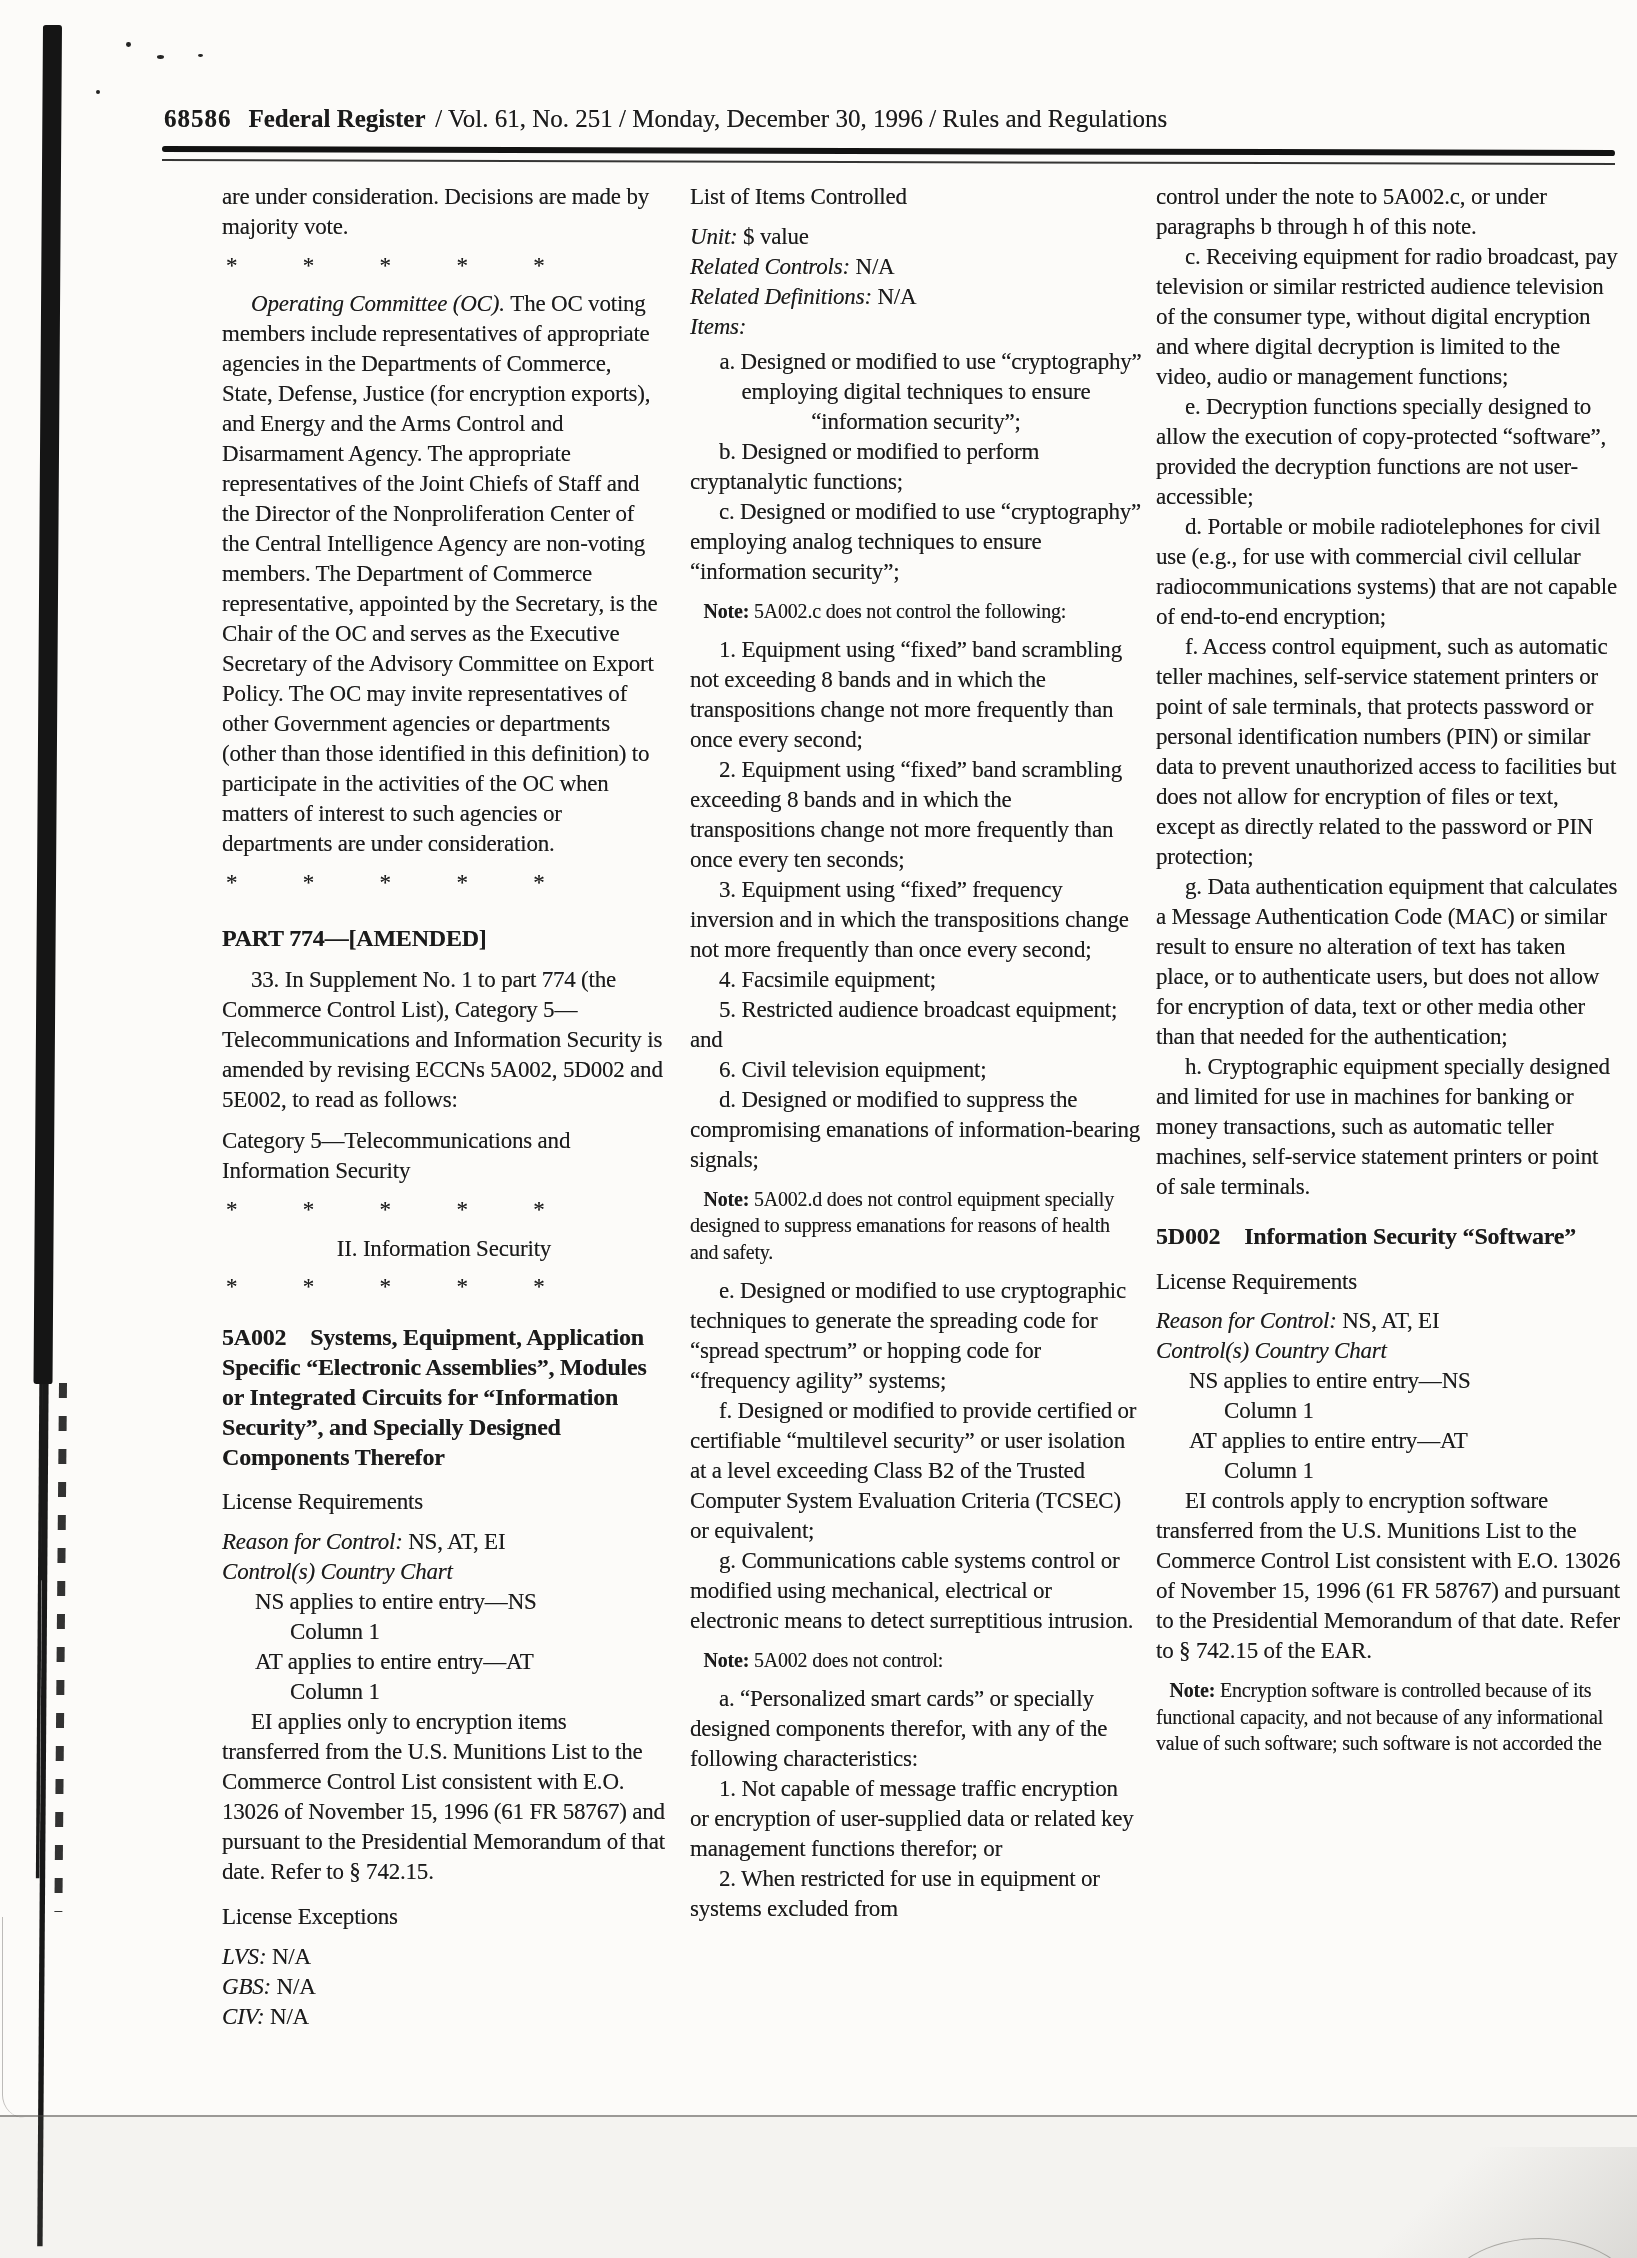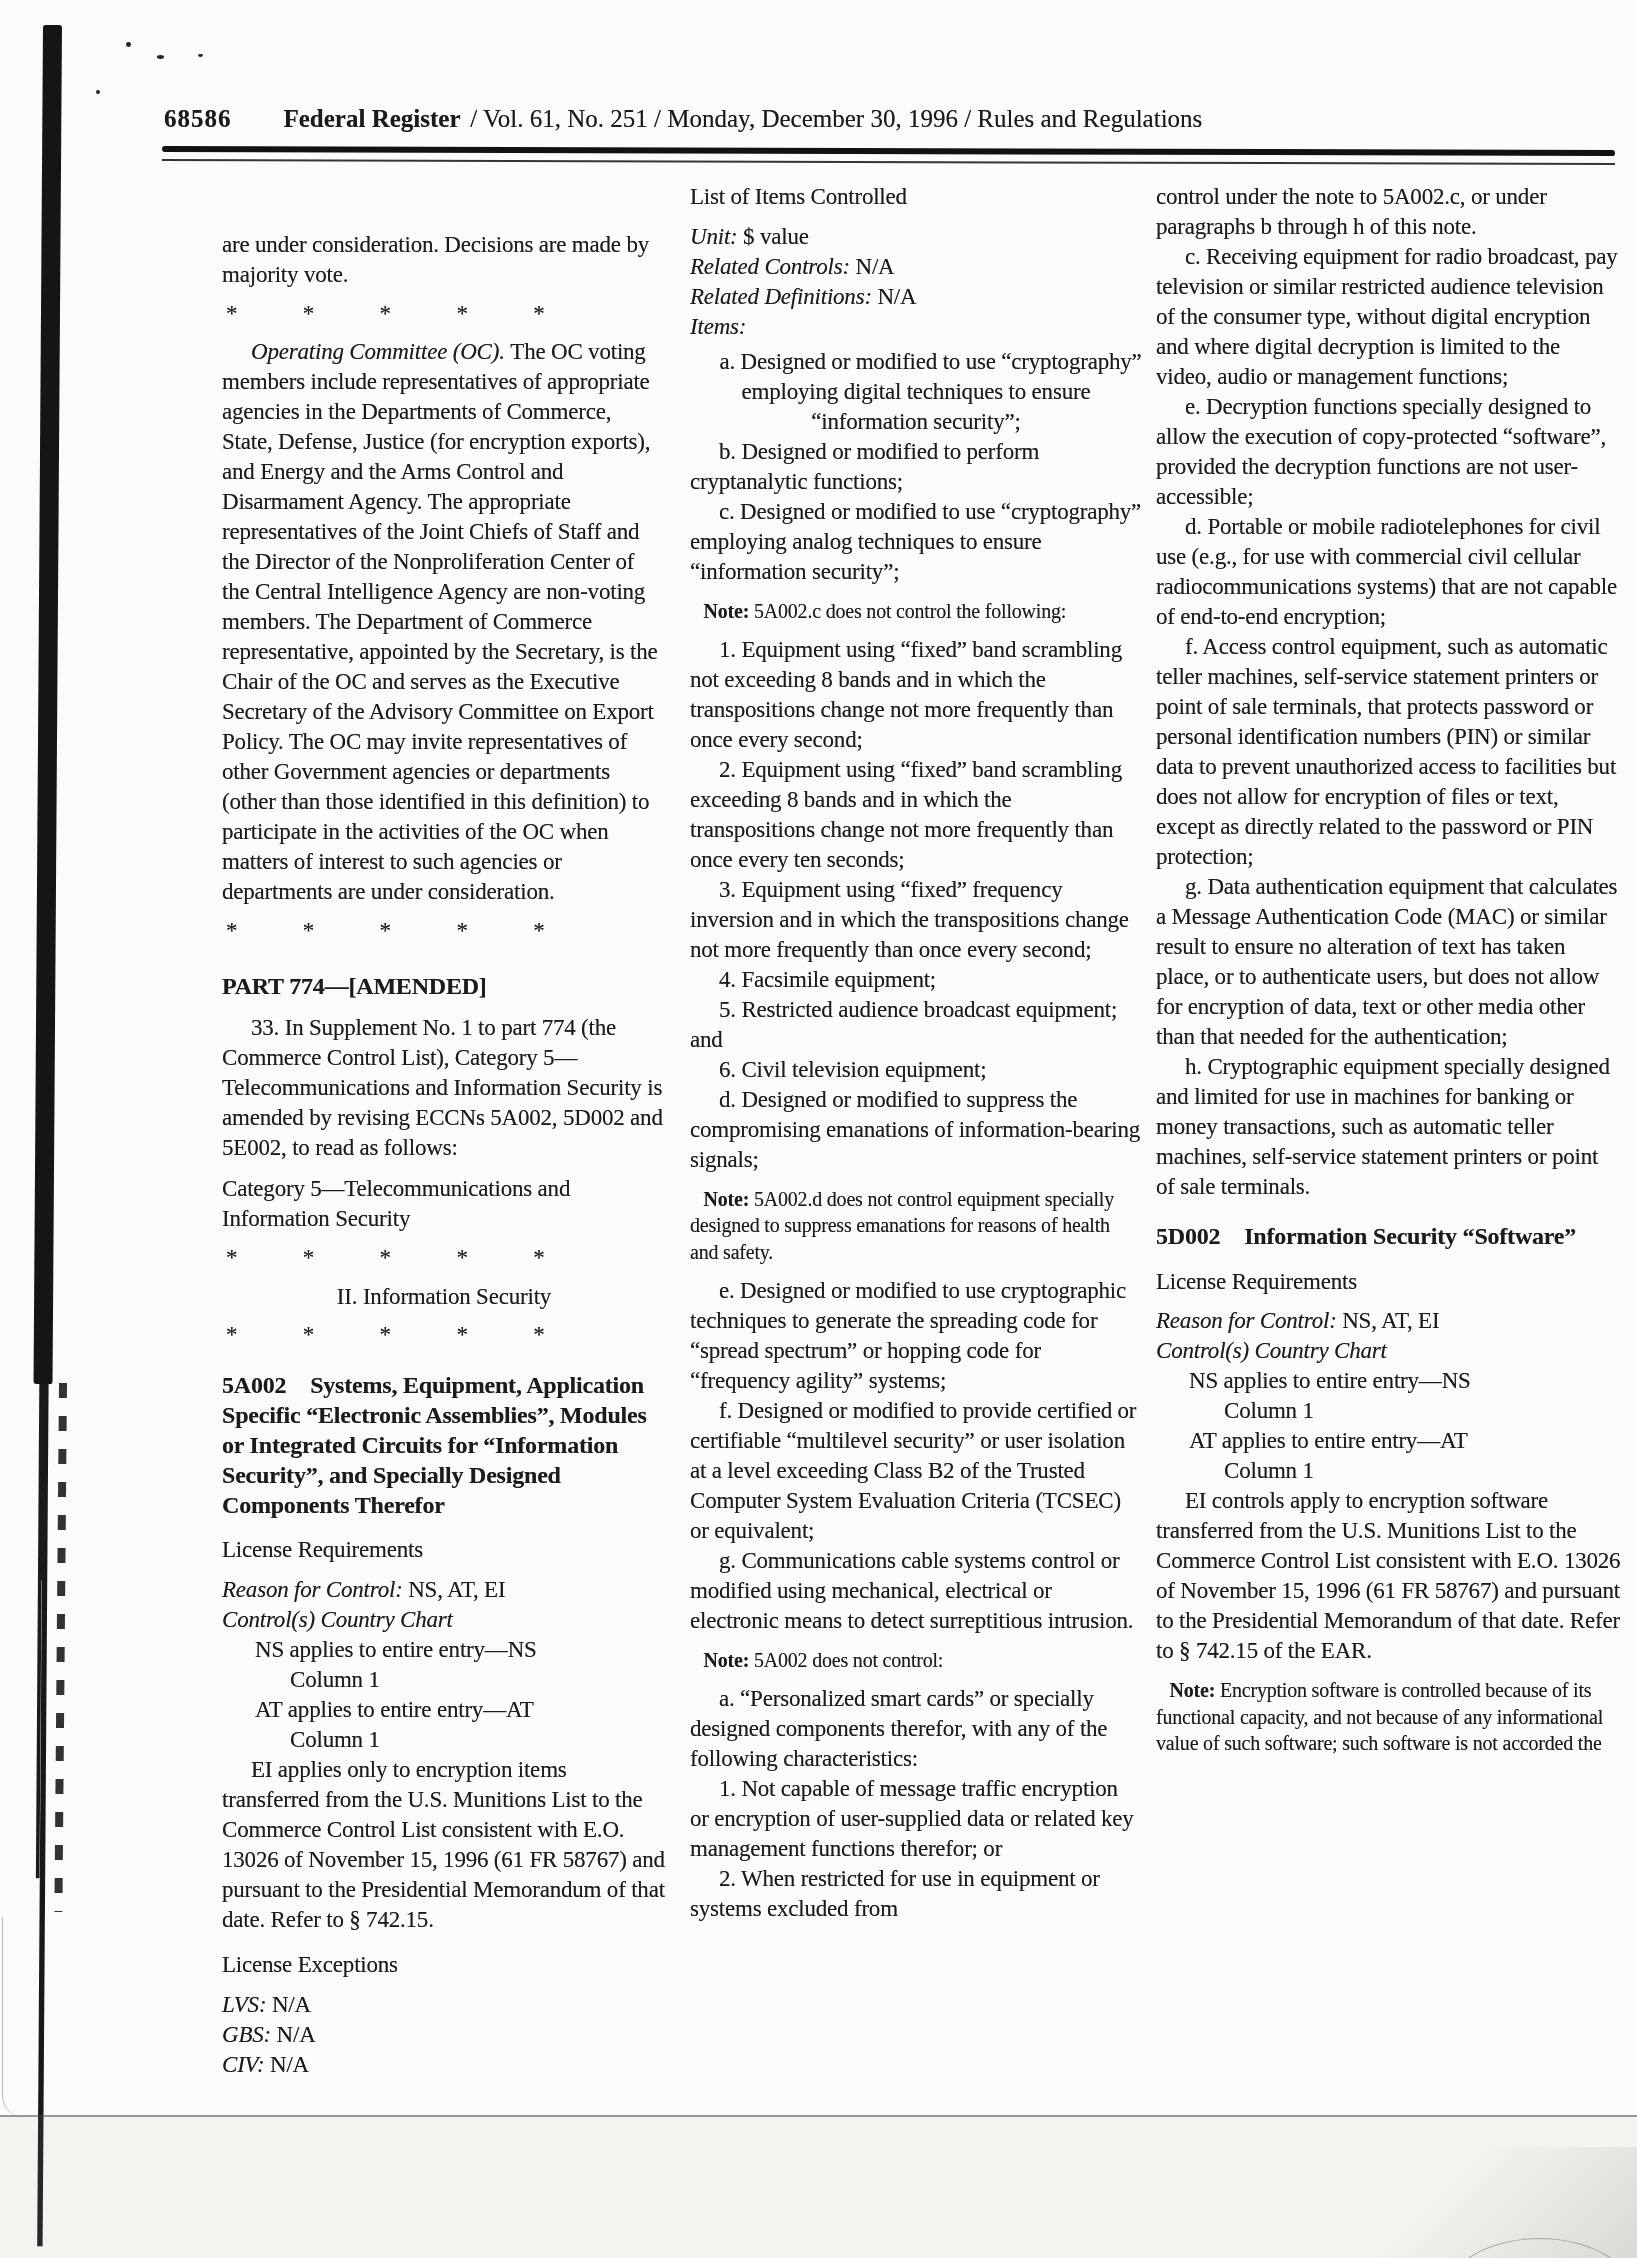--- a/index.html
+++ b/index.html
@@ -4,29 +4,29 @@
 <style>
   html,body{margin:0;padding:0;background:#e8e6e2;}
   #page{
     position:relative;width:1638px;height:2258px;margin:0 auto;
     background:#fcfbf9;overflow:hidden;
     font-family:"Liberation Serif", serif;color:#1b1b1b;
   }
   
   #pagehead{position:absolute;left:164px;top:104px;width:1352px;white-space:nowrap;
     font-size:25px;line-height:29px;text-shadow:0 0 0.5px rgba(0,0,0,.5);}
-  #pagehead .pn{font-weight:700;margin-right:52px;letter-spacing:1px;}
+  #pagehead .pn{font-weight:700;margin-right:17px;letter-spacing:1px;}
   #pagehead .jt{font-weight:700;margin-right:9.7px;}
   #pagehead .hr{font-weight:400;margin-top:8px;}
   .rule{position:absolute;left:162px;width:1453px;background:#121212;transform-origin:0 50%;}
   #rule-thick{top:146px;height:5.8px;transform:rotate(.16deg);border-radius:2.9px;}
   #rule-thin{top:159px;height:2.4px;transform:rotate(.16deg);opacity:.85;}
   
   .col{position:absolute;top:182px;text-shadow:0 0 0.5px rgba(0,0,0,.45);}
-  #col1{left:222px;width:444px;margin-top:48px;}
+  #col1{left:222px;width:444px;}
   #col2{left:690px;width:452px;}
   #col3{left:1156px;width:465px;}
   .col p,.col h3{margin:0;font-size:23px;line-height:30px;letter-spacing:-0.2px;font-weight:400;}
   .col h3.h{font-weight:700;font-size:24px;margin:19.3px 0 11.6px;}
   .mtl{margin-top:25px !important;}
   .ind{text-indent:29px;}
   .gap{margin-top:11.6px !important;}
   .gap-s{margin-top:5.8px !important;text-align:center;}
   .stars{margin:8.7px 0 8.7px 3.9px !important;word-spacing:60px;font-weight:700;}
   .note{font-size:20px !important;line-height:26.6px !important;margin:10.6px 0 !important;text-indent:13.5px;}

